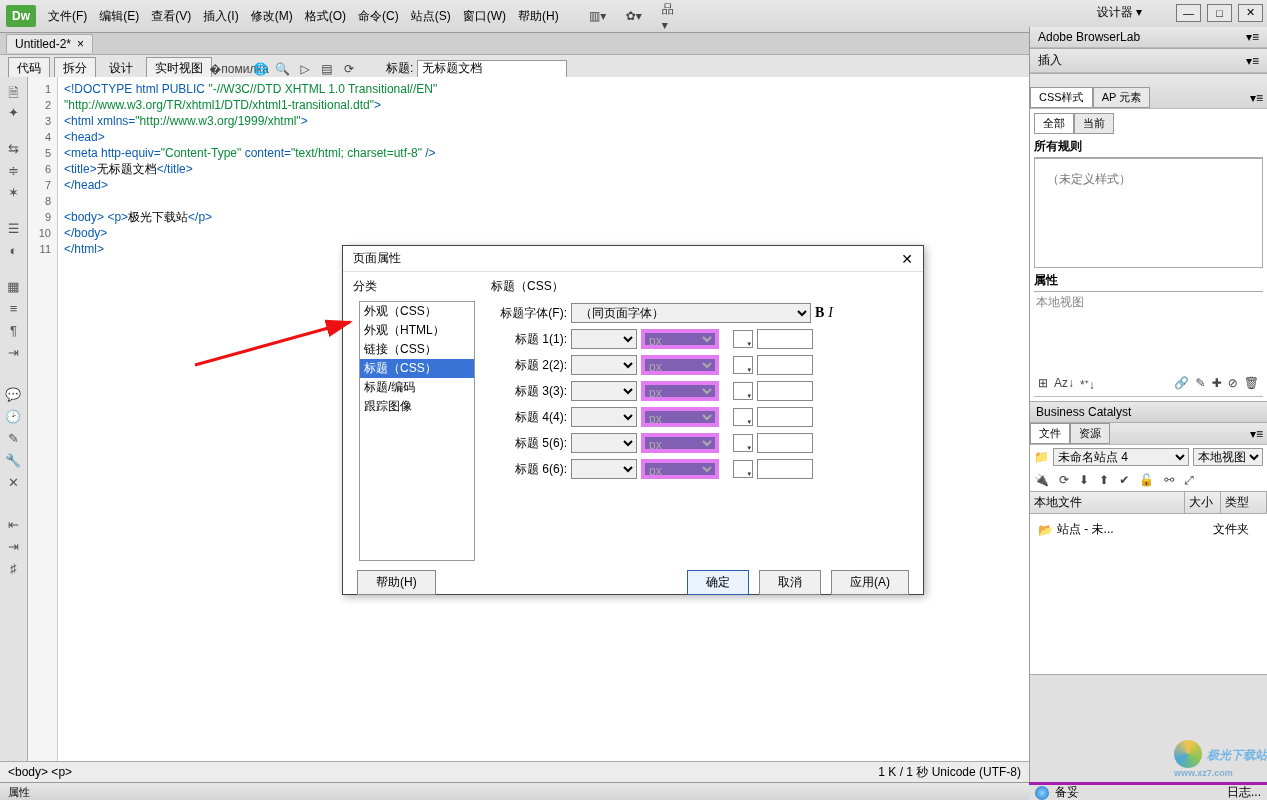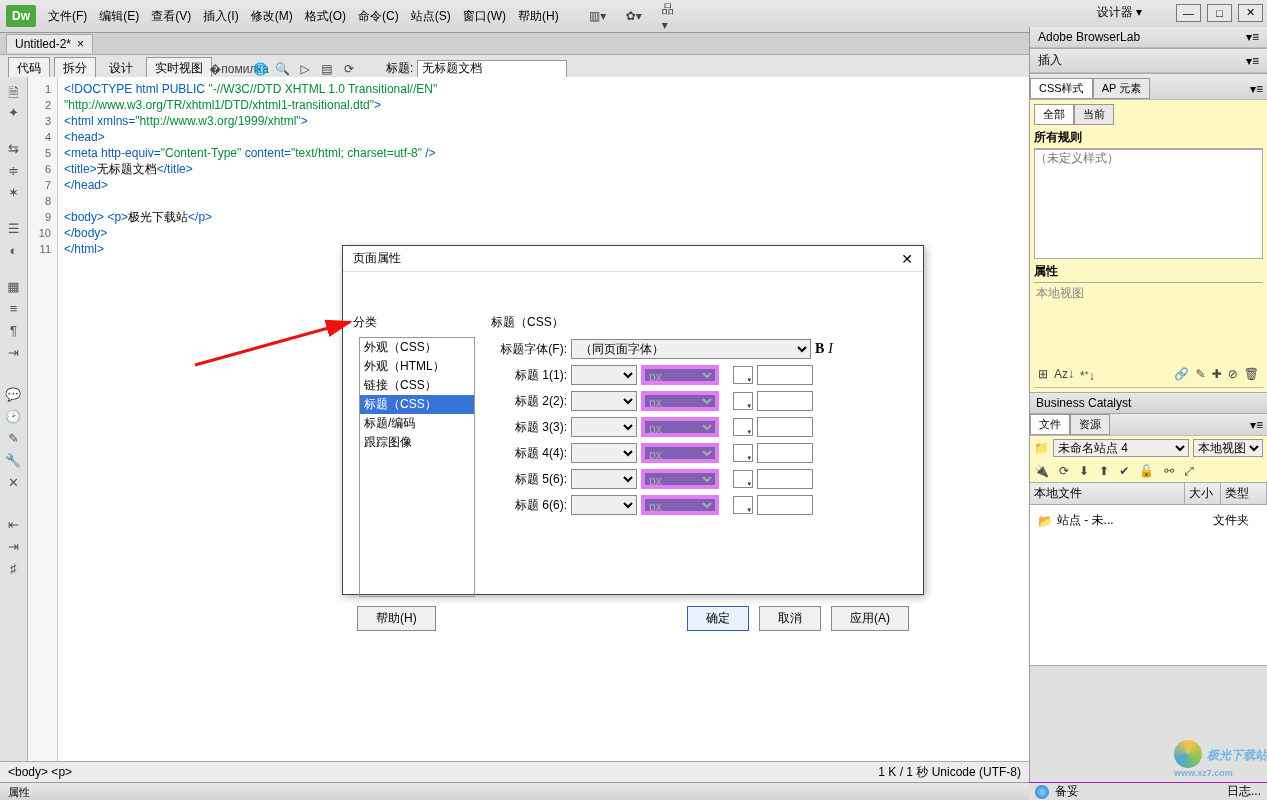--- a/index.html
+++ b/index.html
@@ -27,41 +27,41 @@
 .code-editor { flex:1; background:#fff; font-family:Consolas,monospace; padding:4px 6px; line-height:16px; overflow:auto; position:relative;}
 .code-editor .str { color:#0a8a3a; }
 .code-editor .tag { color:#0b5cb3; }
 .code-editor .txt { color:#000; }
 .right-panels { position:absolute; right:0; top:27px; bottom:0; width:238px; background:#e0e0e0; border-left:1px solid #999; }
 .panel-section { border-bottom:1px solid #aaa; }
 .panel-header { background:linear-gradient(#e9e9e9,#d6d6d6); padding:3px 8px; font-size:11px; display:flex; align-items:center; justify-content:space-between; border-bottom:1px solid #bbb;}
 .panel-tabs { display:flex; gap:0; }
 .panel-tab { padding:2px 8px; border:1px solid #999; background:#e8e8e8; font-size:11px; cursor:pointer;}
 .panel-tab.active { background:#fff; }
-.panel-body { background:#fef9c3; padding:4px; font-size:11px; }
+.panel-body { background:#ffffff; padding:4px; font-size:11px; }
 .panel-subtabs { display:flex; gap:0; }
-.rule-box { border:1px solid #aaa; background:#fff; height:110px; padding:0;}
+.rule-box { border:1px solid #aaa; background:#fff; height:110px; padding:12px;}
 .prop-label { color:#888; padding:2px;}
 .bc-header { background:linear-gradient(#e8e8e8,#d2d2d2); padding:3px 6px; font-size:11px;}
 .file-row { display:flex; align-items:center; padding:3px 4px; gap:4px;}
 .file-select { border:1px solid #999; flex:1; }
 .file-icons { display:flex; gap:10px; padding:4px; color:#444;}
 .file-table-header { display:flex; background:linear-gradient(#eee,#ddd); border-top:1px solid #aaa; border-bottom:1px solid #aaa;}
 .file-table-header div { padding:2px 4px; border-right:1px solid #aaa;}
 .file-tree { background:#fff; height:160px; padding:4px;}
 .folder-icon { color:#3a9b3a; }
 .status-bar { position:absolute; bottom:18px; left:0; right:238px; height:21px; background:#ececec; border-top:1px solid #aaa; display:flex; align-items:center; justify-content:space-between; padding:0 8px; font-size:11px;}
 .props-bar { position:absolute; bottom:0; left:0; right:238px; height:18px; background:linear-gradient(#e8e8e8,#d4d4d4); border-top:1px solid #999; padding:2px 8px; font-size:11px;}
-.bottom-right { position:absolute; bottom:0; right:0; width:238px; height:18px; background:#e0e0e0; display:flex; align-items:center; gap:6px; padding:0 6px; font-size:11px; border-top:1px solid #a21caf;}
+.bottom-right { position:absolute; bottom:0; right:0; width:238px; height:18px; background:#e0e0e0; display:flex; align-items:center; gap:6px; padding:0 6px; font-size:11px; border-top:3px solid #a21caf;}
 .globe-icon { width:14px; height:14px; border-radius:50%; background:radial-gradient(#8cd4ff,#1e70c4); }
 
 .dialog { position:absolute; left:342px; top:245px; width:582px; height:350px; background:#fff; border:1px solid #444; box-shadow:2px 2px 8px rgba(0,0,0,0.3); z-index:50;}
 .dialog-title { height:26px; background:#fff; display:flex; align-items:center; justify-content:space-between; padding:0 10px; border-bottom:1px solid #ddd;}
 .dialog-close { cursor:pointer; font-size:14px; }
-.dialog-body { display:flex; height:292px;margin-top:36px;}
+.dialog-body { display:flex; height:292px;}
 .category-panel { width:116px; border:1px solid #999; margin:6px; }
 .category-list div { padding:1px 4px; cursor:pointer; white-space:nowrap;}
 .category-list .selected { background:#3874d6; color:#fff; }
 .dialog-right { flex:1; padding:6px 10px; }
 .dialog-section-title { margin-bottom:8px; }
 .field-row { display:flex; align-items:center; margin-bottom:6px; gap:4px;}
 .field-row label { width:76px; text-align:right; }
 .sel-font { border:1px solid #888; width:240px; height:20px; padding:0 4px;}
 .sel-small { border:1px solid #888; width:66px; height:20px;}
 .sel-unit { border:4px solid #d946ef; width:78px; height:20px; background:#4c1d95; color:#888;}
@@ -195,21 +195,21 @@
         <span>▾≡</span>
       </div>
   </div>
   <div class="panel-section">
     <div class="panel-header">
         <span>插入</span>
         <span>▾≡</span>
       </div>
   </div>
   <div class="panel-section">
-    <div class="panel-header" style="padding:4px 4px 0 0">
+    <div class="panel-header" style="padding:13px 4px 0 0">
       <div class="panel-tabs">
         <div class="panel-tab active">CSS样式</div>
         <div class="panel-tab">AP 元素</div>
       </div>
         <span>▾≡</span>
     </div>
     <div class="panel-body">
       <div class="panel-subtabs">
         <div class="panel-tab active">全部</div>
         <div class="panel-tab">当前</div>

